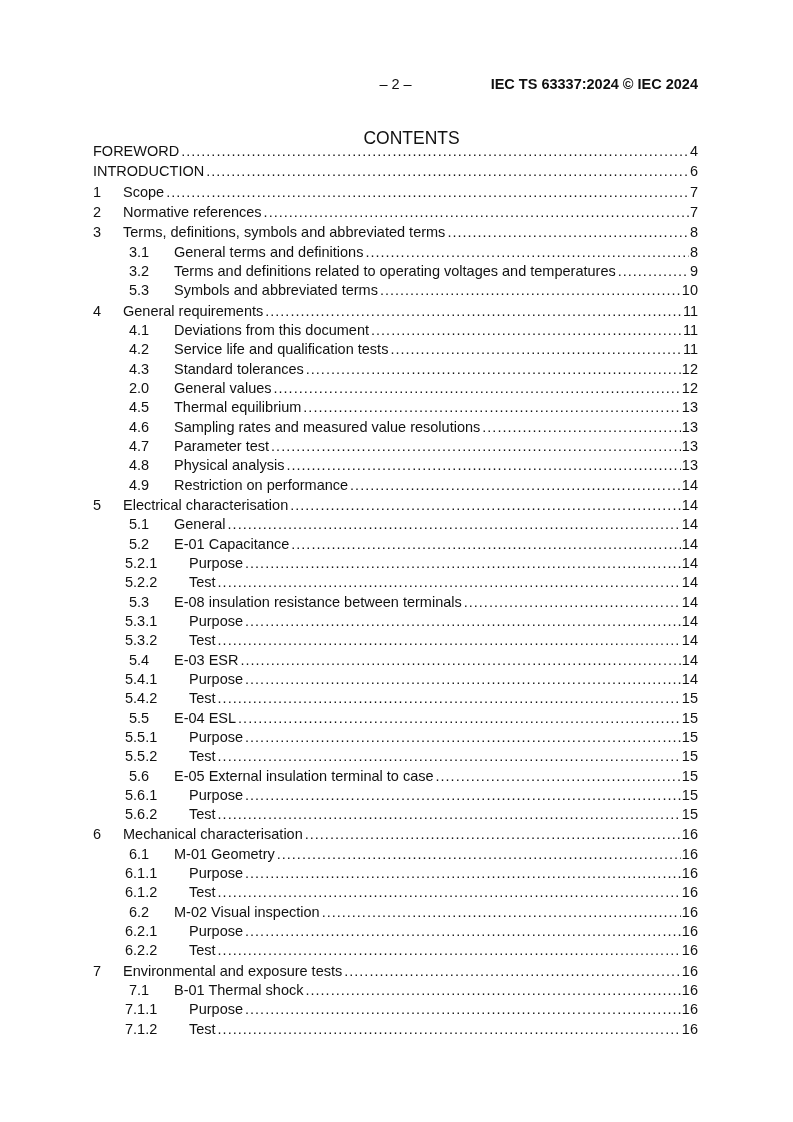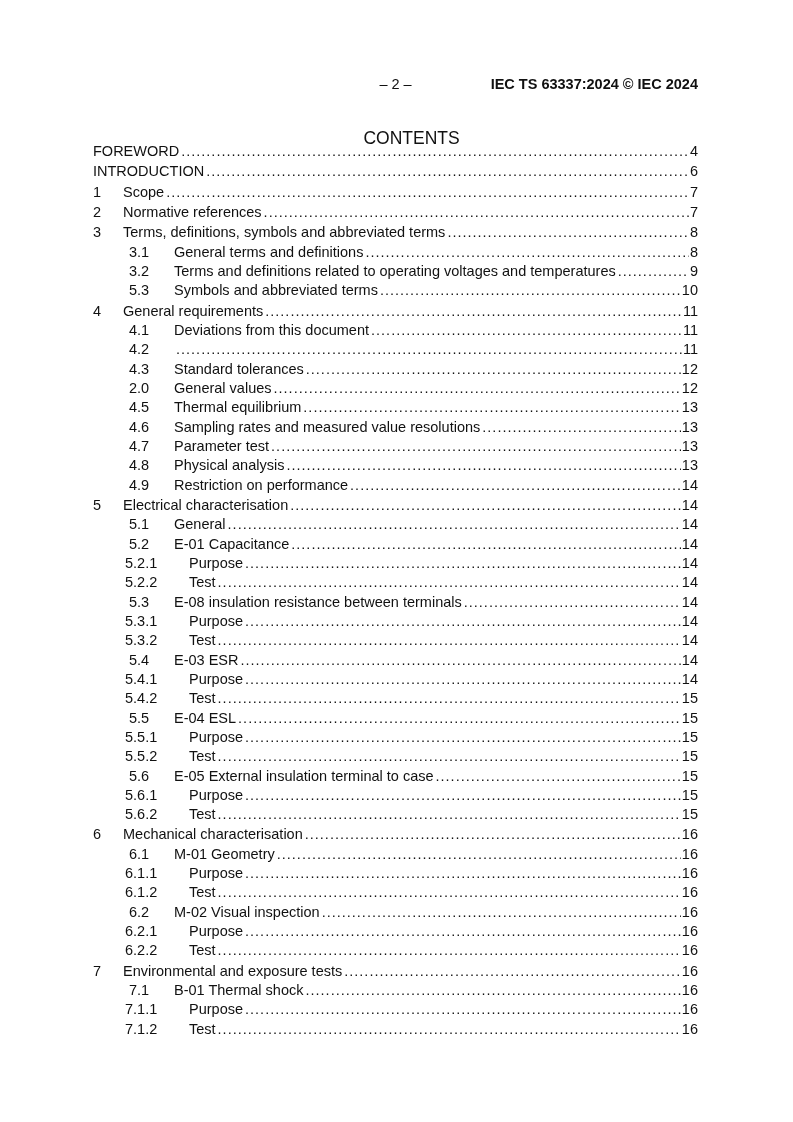--- a/index.html
+++ b/index.html
@@ -157,20 +157,21 @@
       <span class="pagenum">11</span>
     </div>
       <div class="toc-row lvl2">
       <span class="num">4.1</span>
       <span class="title">Deviations from this document</span>
       <span class="leader"></span>
       <span class="pagenum">11</span>
     </div>
       <div class="toc-row lvl2">
       <span class="num">4.2</span>
+      <span class="title">Service life and qualification tests</span>
       <span class="leader"></span>
       <span class="pagenum">11</span>
     </div>
       <div class="toc-row lvl2">
       <span class="num">4.3</span>
       <span class="title">Standard tolerances</span>
       <span class="leader"></span>
       <span class="pagenum">12</span>
     </div>
       <div class="toc-row lvl2">

